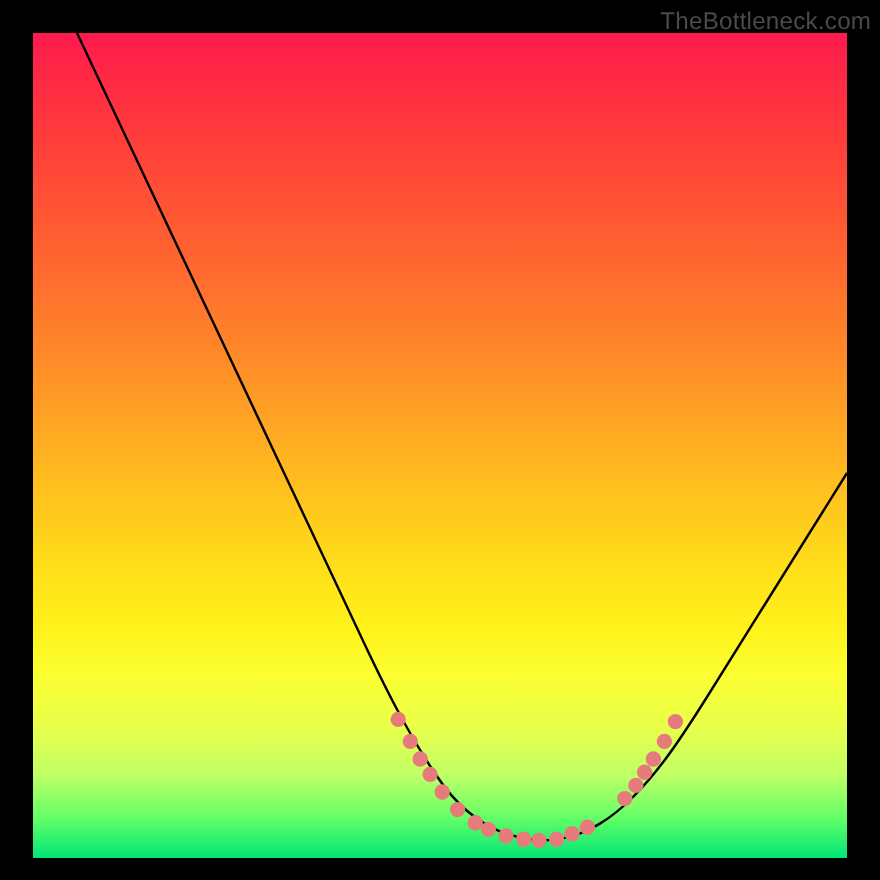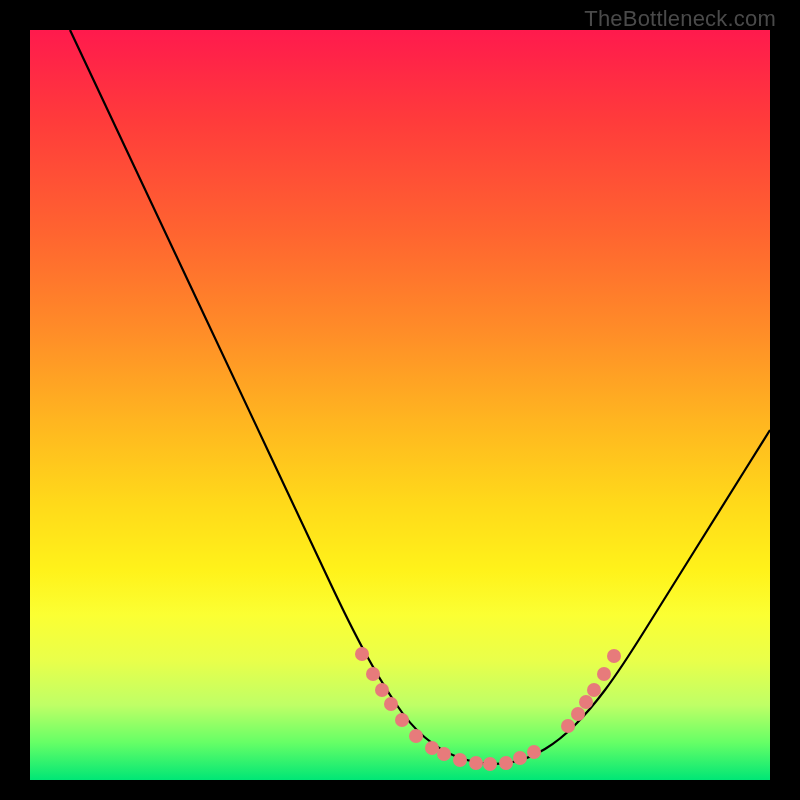--- a/index.html
+++ b/index.html
@@ -27,21 +27,21 @@
       #fff21a 72%,
       #fbff33 78%,
       #e9ff4a 84%,
       #bfff66 90%,
       #66ff66 95%,
       #00e676 100%);
   }
   .watermark {
     position: absolute;
     top: 6px;
-    right: 24px;
+    right: 8px;
     color: #4a4a4a;
     font-size: 22px;
     font-weight: 500;
     letter-spacing: 0.2px;
     pointer-events: none;
     text-align: right;
   }
   svg.plot {
     position: absolute;
     left: 0;

